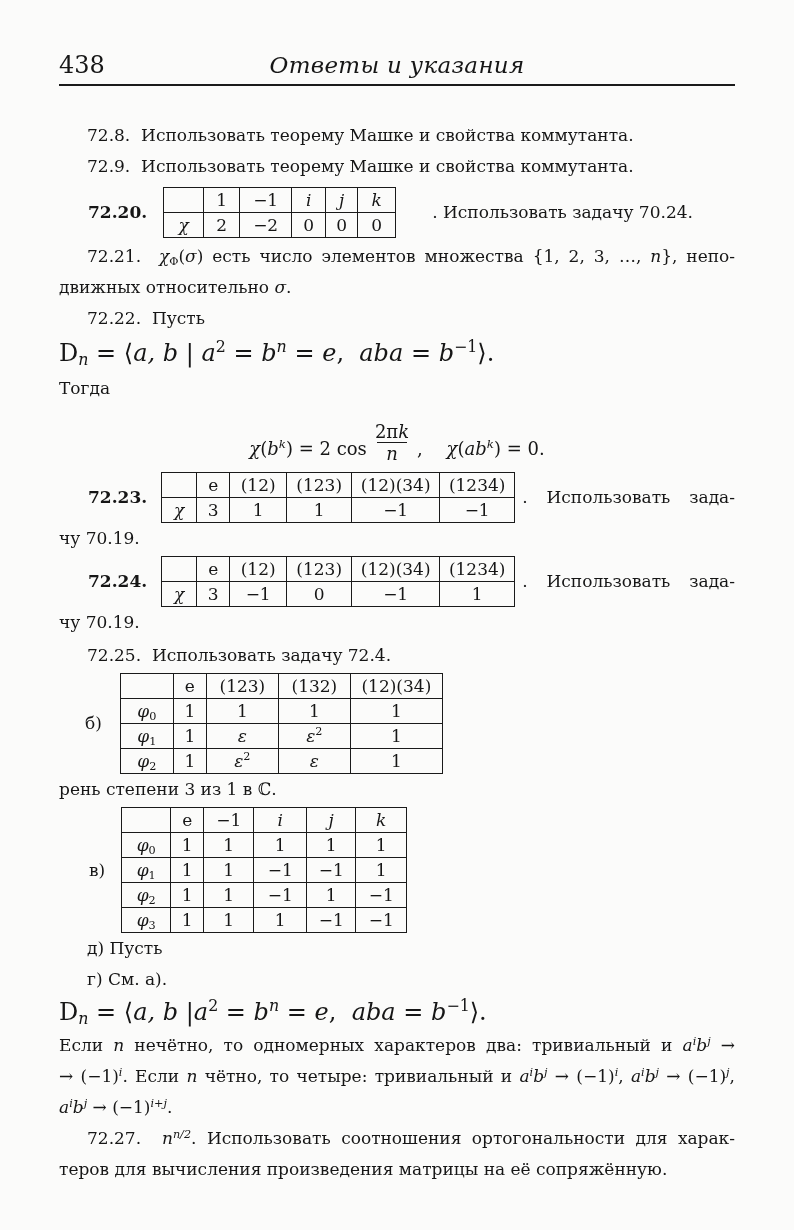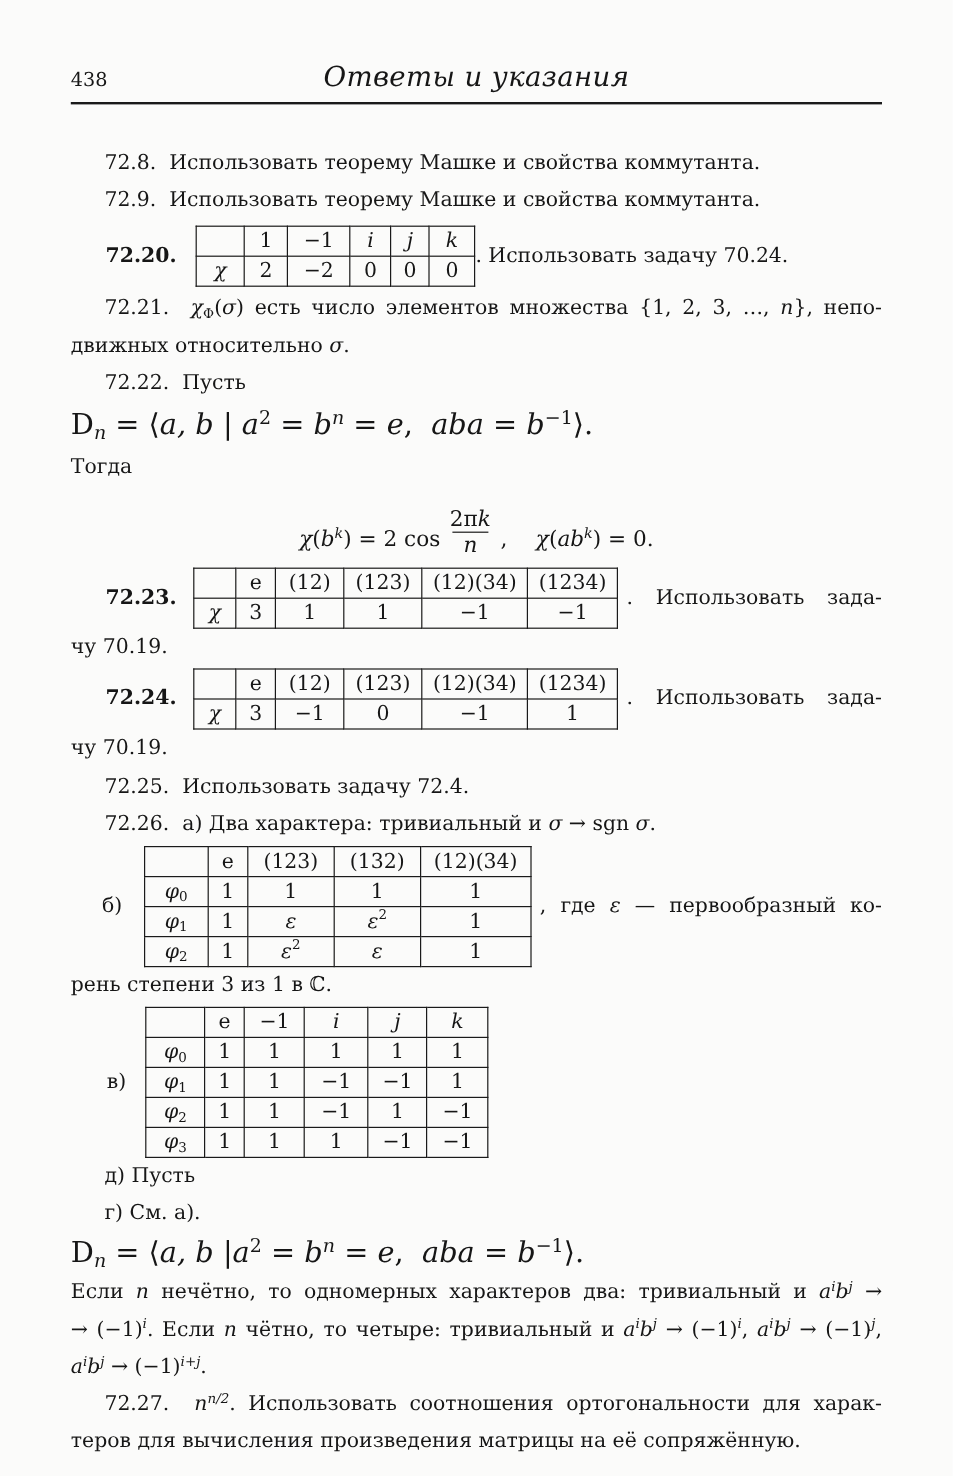--- a/index.html
+++ b/index.html
@@ -5,34 +5,34 @@
   * { box-sizing: border-box; }
   html,body { margin:0; padding:0; background:#ffffff; }
   .page {
     width:794px; height:1230px; overflow:hidden; margin:0 auto;
     background:#fbfbfa; color:#161616;
     padding:50px 59px 0 59px;
     font-family:"DejaVu Serif","DejaVu Sans",serif;
     font-size:17px; line-height:31px;
   }
   .pghead { display:flex; align-items:baseline; border-bottom:2px solid #1a1a1a; padding-bottom:3px; }
-  .pgnum, .pgsp { width:130px; font-size:16px; }
+  .pgnum, .pgsp { width:130px; font-size:24px; }
   .pgtitle { flex:1; text-align:center; font-style:italic; font-size:23px; letter-spacing:.3px; }
 
   .ind { text-indent:28px; }
   .jline { text-align:justify; text-align-last:justify; }
   .b, b { font-weight:400; }
   .i { font-style:italic; }
 
   sup { font-size:66%; line-height:0; vertical-align:baseline; position:relative; top:-0.55em; }
   sub { font-size:66%; line-height:0; vertical-align:baseline; position:relative; top:0.28em; }
 
   .trow { display:flex; align-items:center; }
   .tlabel { font-weight:700; white-space:pre; }
-  .tafter { white-space:pre; }
+  .tafter { white-space:pre;margin-left:36px; }
   .tfill { flex:1; text-align:justify; text-align-last:justify; margin-left:7px; }
 
   table.ch { border-collapse:collapse; }
   table.ch td {
     border:1.5px solid #1a1a1a; text-align:center;
     padding:0 4px; height:25px; line-height:23px; font-size:17px;
   }
   td.ral { text-align:right; padding-right:9px; }
 
   .eqline { font-size:24px; }
@@ -168,21 +168,20 @@
         <td>−1</td>
         <td>1</td>
       </tr>
     </tbody>
       </table>
     <span class="tfill">. Использовать зада-</span>
   </div>
   <div>чу 70.19.</div>
 
   <div class="ind" style="margin-top:2px"><span class="b">72.25.</span><span>&nbsp; Использовать задачу 72.4.</span></div>
-  <div class="ind"><span class="b">72.26.</span><span>&nbsp; а) Два характера: тривиальный и </span><span class="i">σ</span><span> → sgn </span><span class="i">σ</span><span>.</span></div>
 
   <div class="trow" style="margin-left:26px;margin-top:2px">
     <span>б)</span>
     <table class="ch" style="margin-left:18px">
       <colgroup>
           <col style="width:53px">
           <col style="width:33px">
           <col style="width:72px">
           <col style="width:72px">
           <col style="width:92px">
@@ -211,21 +210,20 @@
       </tr>
       <tr>
         <td><span class="i">φ</span><sub>2</sub></td>
         <td>1</td>
         <td><span class="i">ε</span><sup>2</sup></td>
         <td><span class="i">ε</span></td>
         <td>1</td>
       </tr>
     </tbody>
       </table>
-    <span class="tfill"><span>, где </span><span class="i">ε</span><span> — первообразный ко-</span></span>
   </div>
   <div>рень степени 3 из 1 в ℂ.</div>
 
   <div class="trow" style="margin-left:30px;margin-top:2px">
     <span>в)</span>
     <table class="ch" style="margin-left:16px">
       <colgroup>
           <col style="width:49px">
           <col style="width:33px">
           <col style="width:50px">

